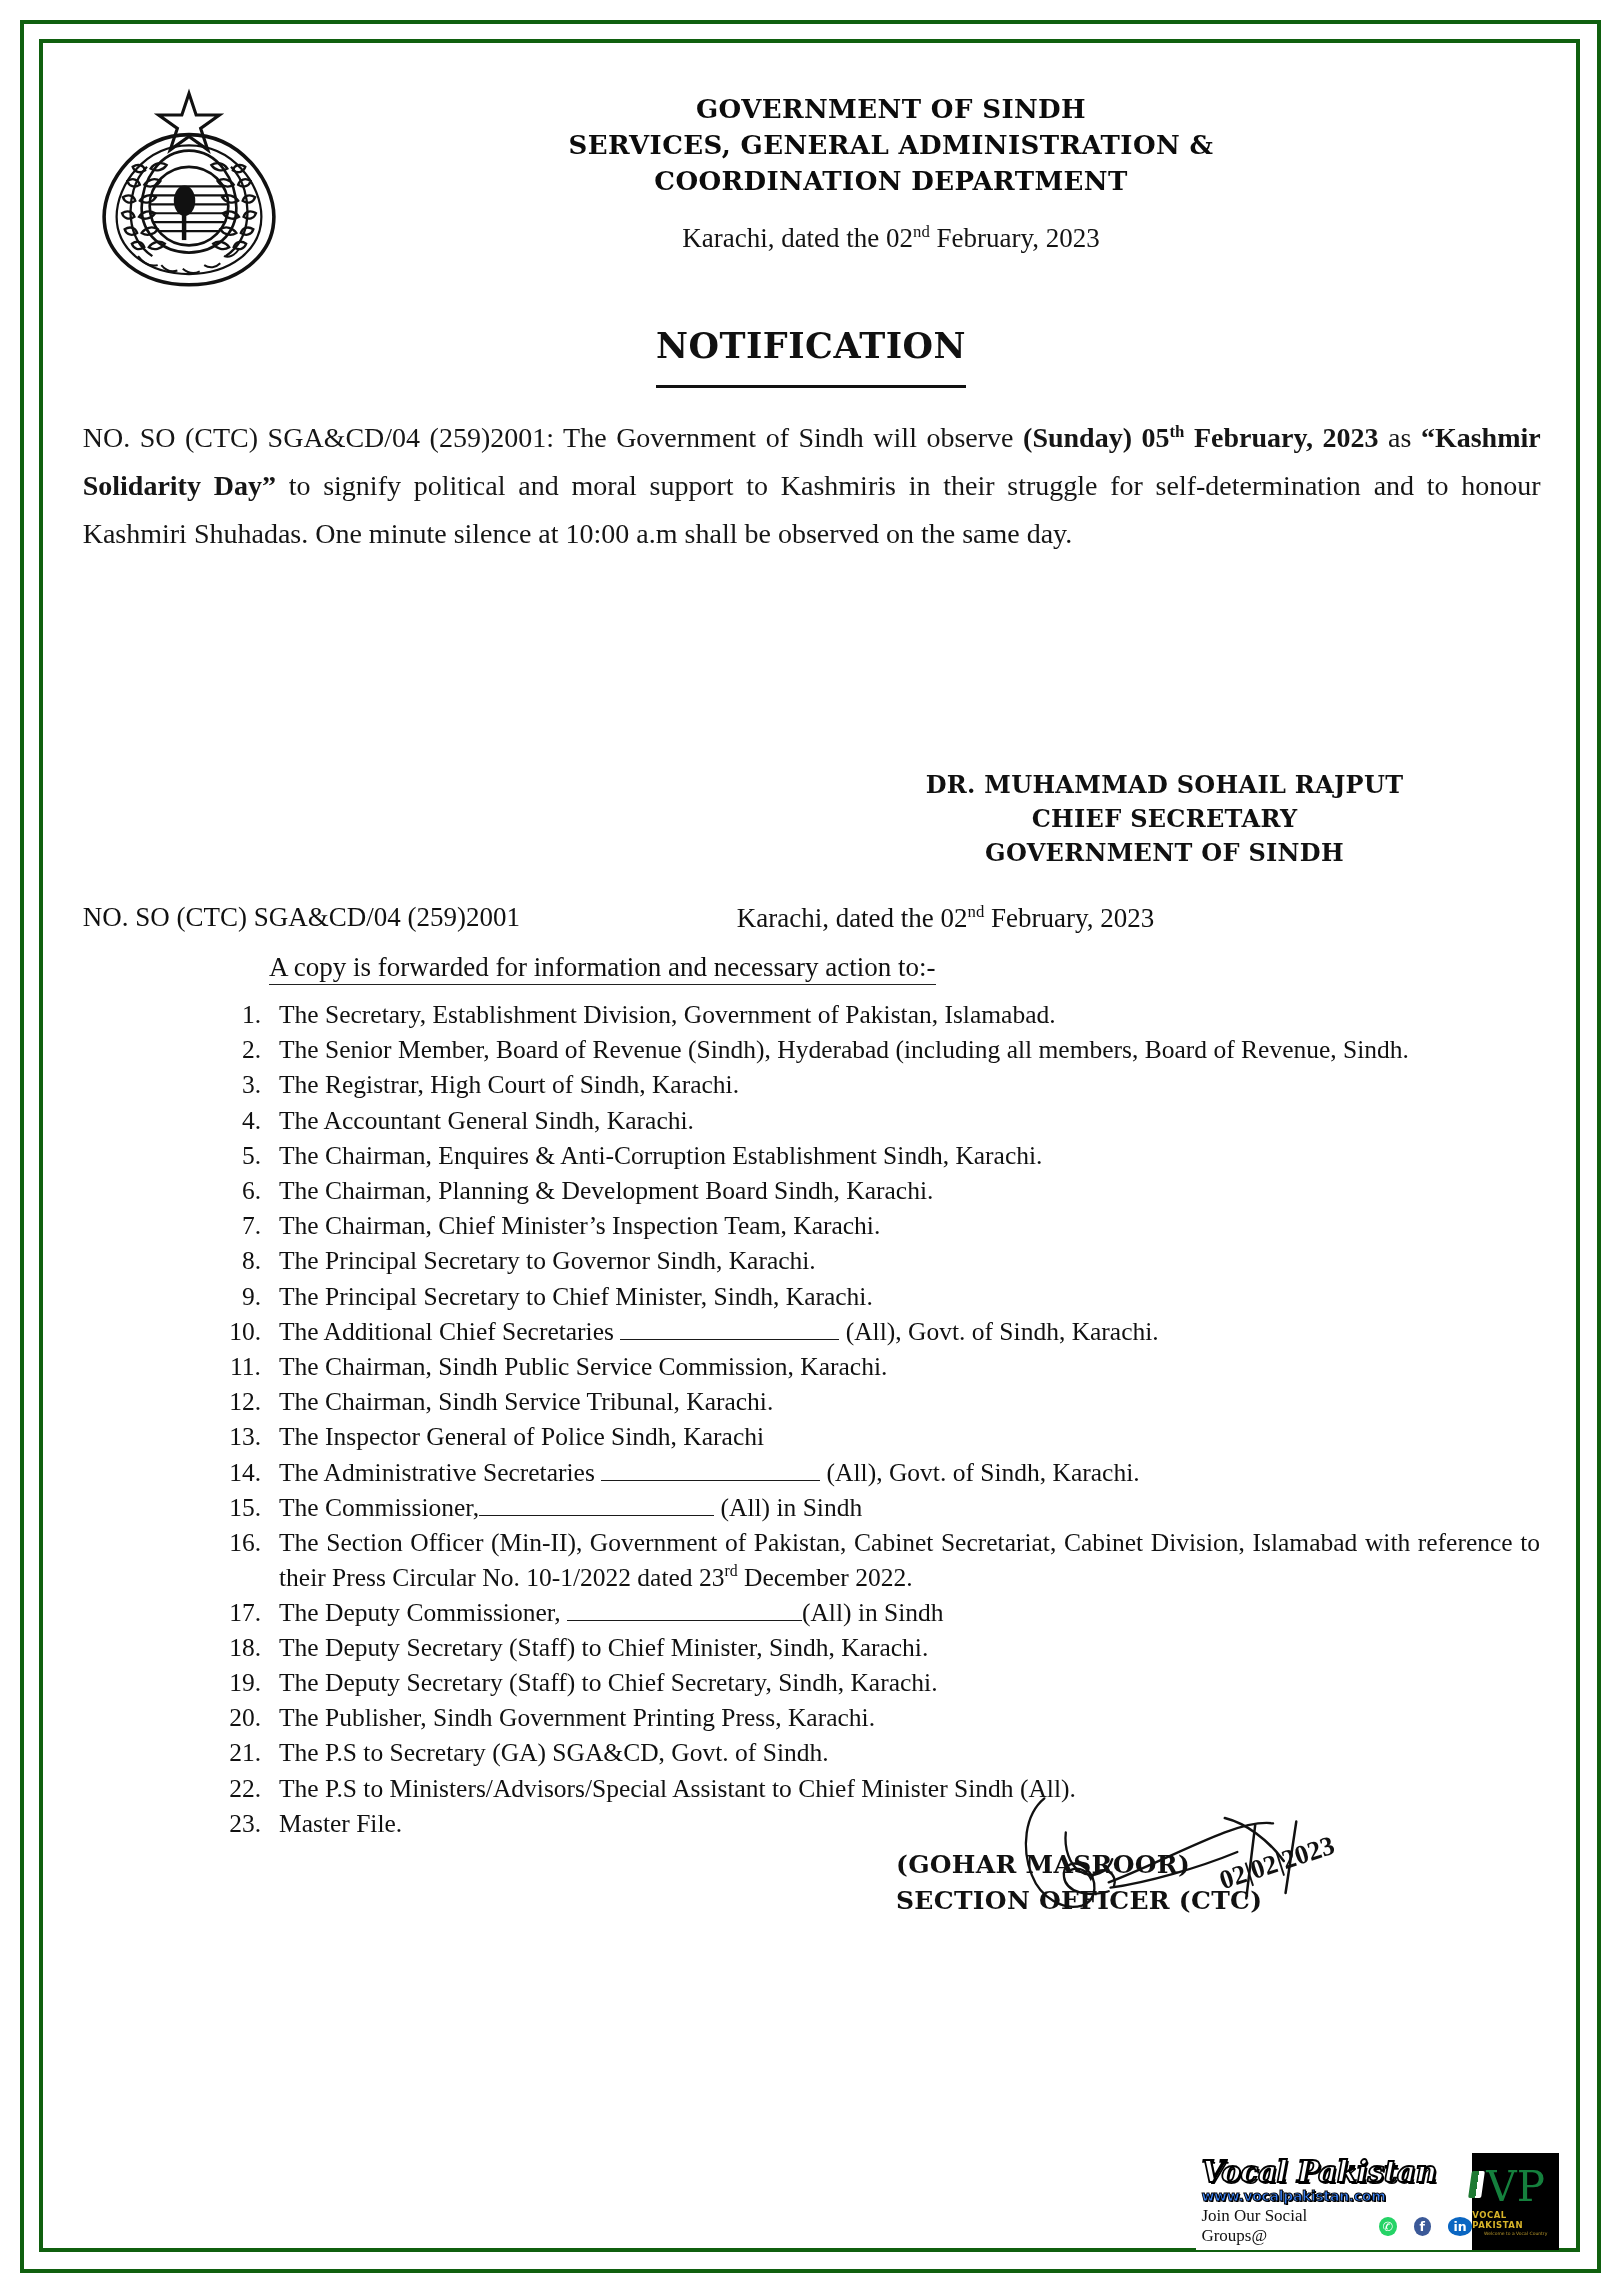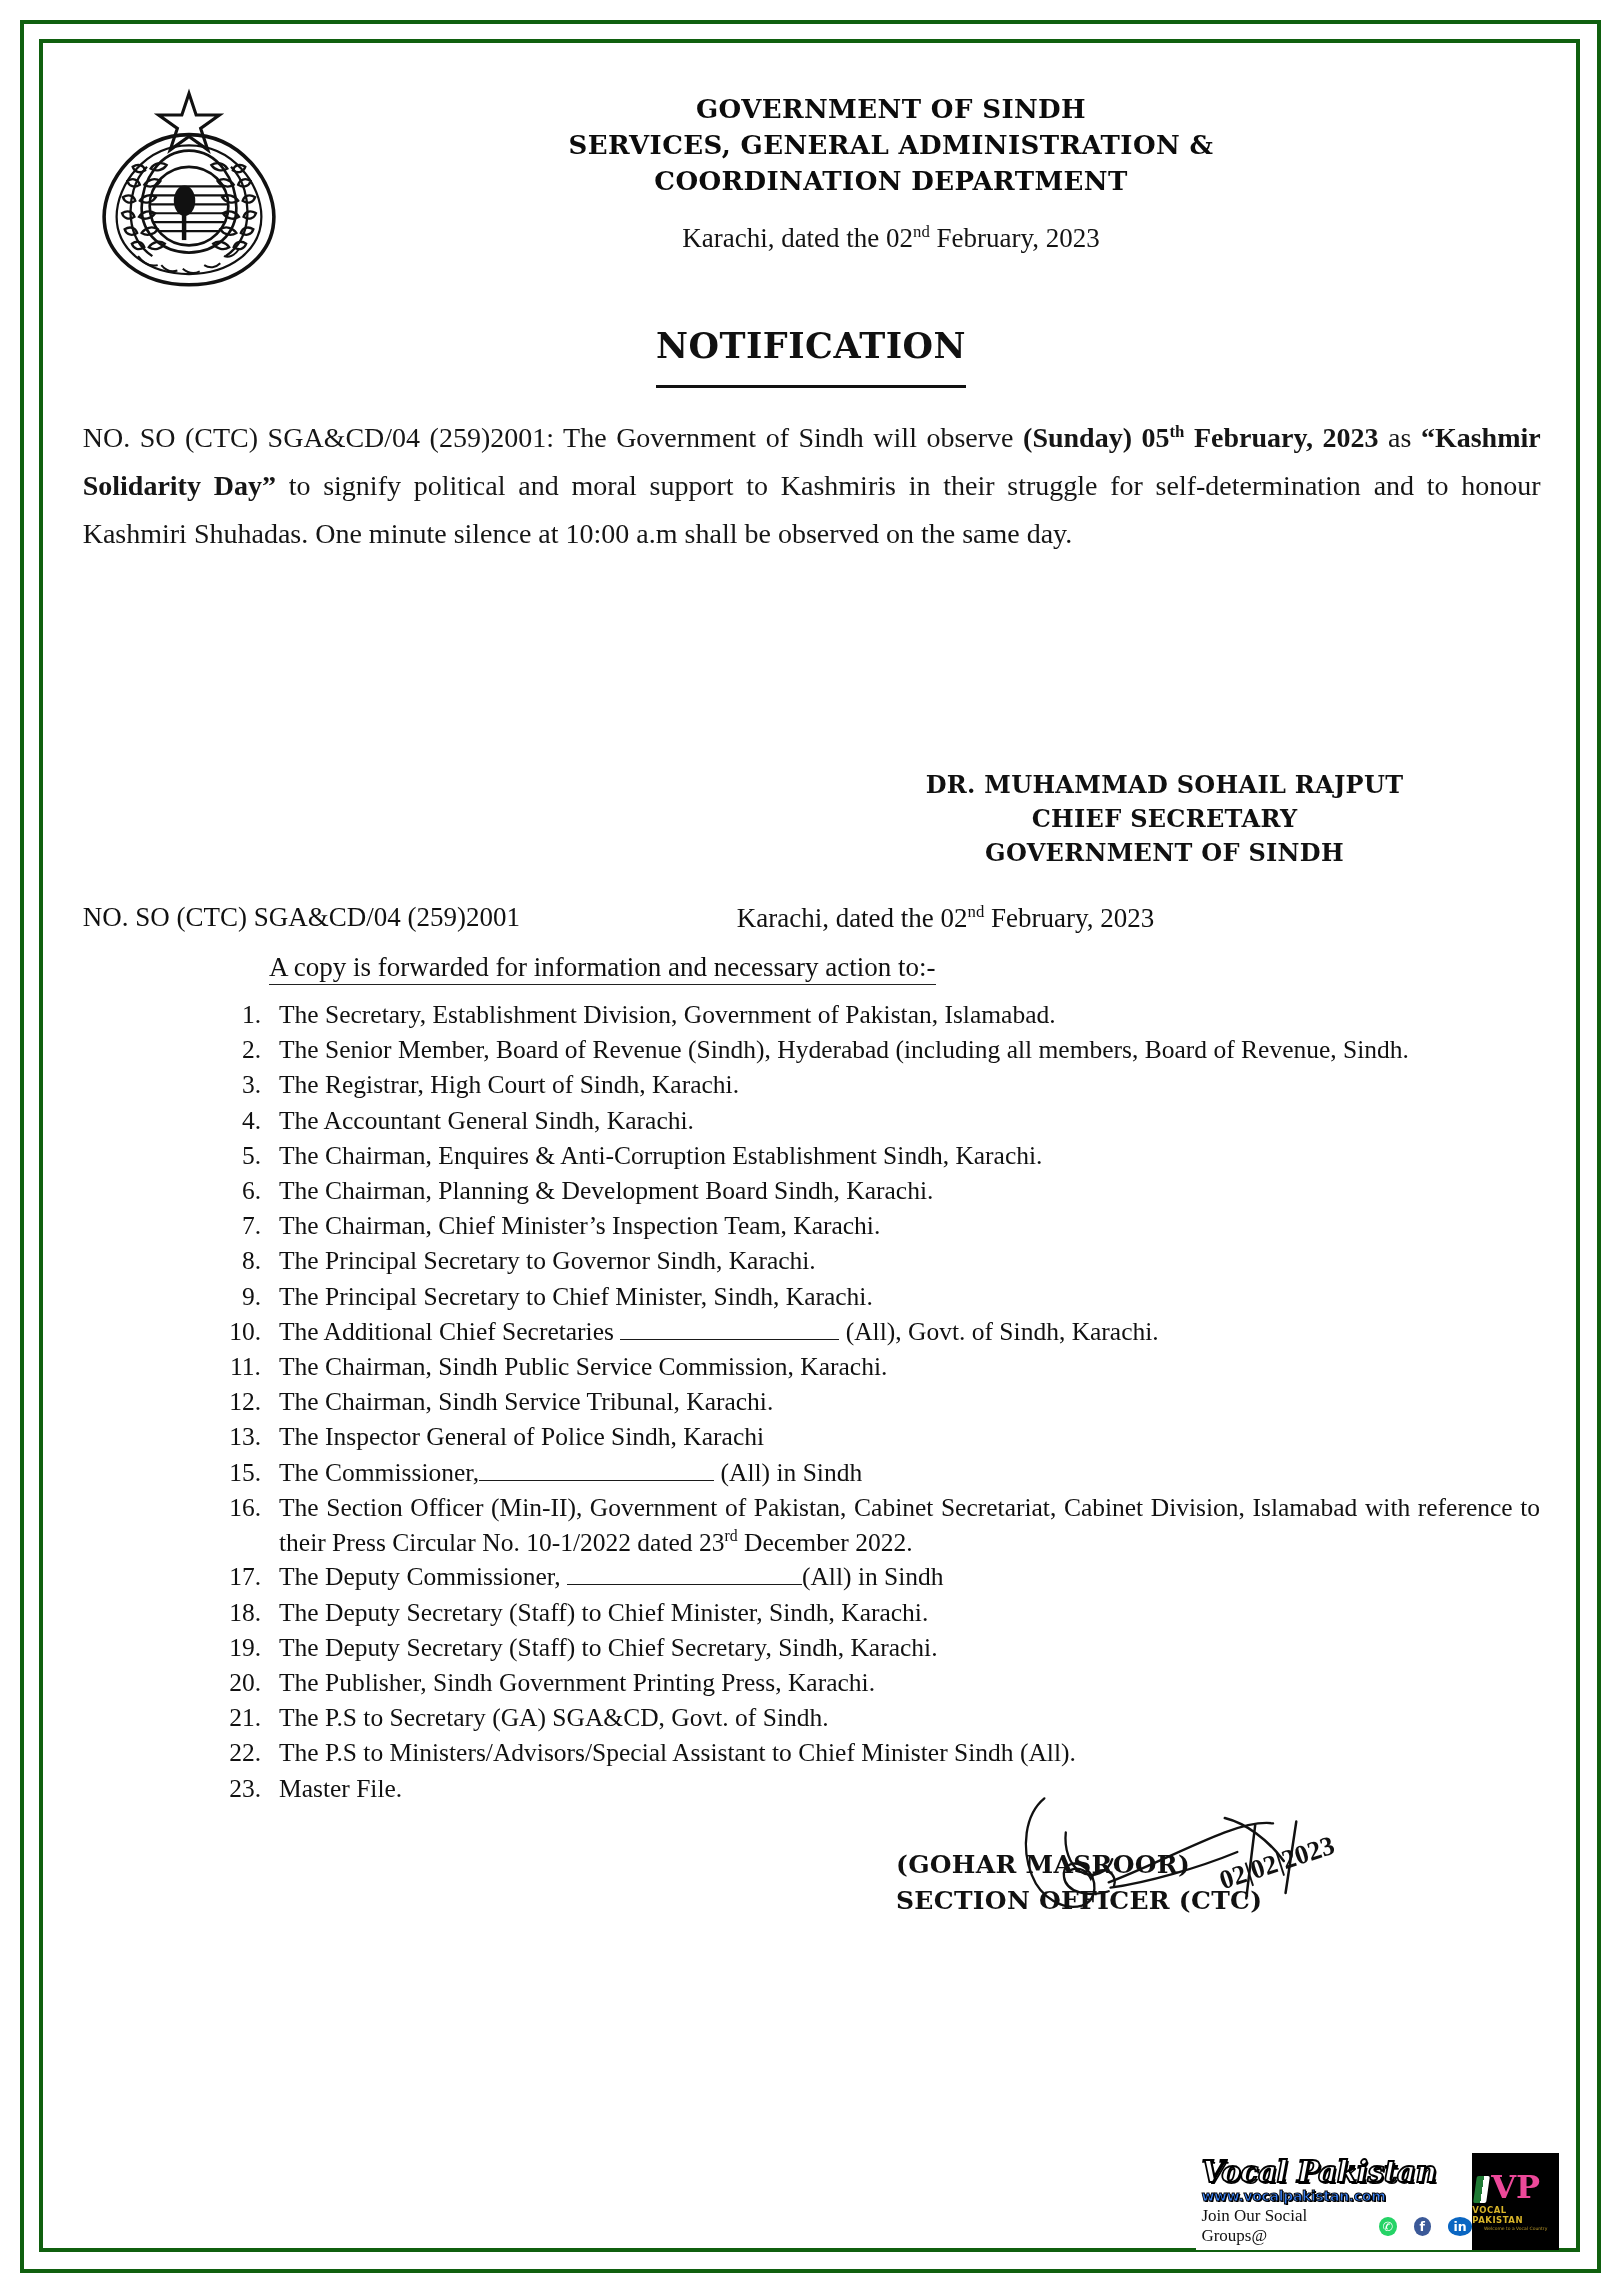--- a/index.html
+++ b/index.html
@@ -275,23 +275,23 @@
     width: 93px;
     background: #000000;
     display: flex;
     flex-direction: column;
     align-items: center;
     justify-content: center;
     position: relative;
   }
   .wm-logo-mark {
     font-family: "DejaVu Serif", serif;
-    font-weight: 700;
-    font-size: 32px;
-    color: #ec4899;
+    font-weight: 400;
+    font-size: 42px;
+    color: #15803d;
     line-height: 0.95;
     position: relative;
   }
   .wm-logo-mark::before {
     content: "";
     position: absolute;
     left: -16px; top: 3.6px;
     width: 12.5px; height: 27px;
     background: linear-gradient(90deg,#1f7a34 55%, #ffffff 55%);
     border-radius: 1.8px;
@@ -471,20 +471,24 @@
           <div class="dist-num">11.</div>
           <div class="dist-text">The Chairman, Sindh Public Service Commission, Karachi.</div>
         </div>
         <div class="dist-item">
           <div class="dist-num">12.</div>
           <div class="dist-text">The Chairman, Sindh Service Tribunal, Karachi.</div>
         </div>
         <div class="dist-item">
           <div class="dist-num">13.</div>
           <div class="dist-text">The Inspector General of Police Sindh, Karachi</div>
+        </div>
+        <div class="dist-item">
+          <div class="dist-num">14.</div>
+          <div class="dist-text"><span>The Administrative Secretaries </span><span class="blank-rule b-md"></span><span> (All), Govt. of Sindh, Karachi.</span></div>
         </div>
         <div class="dist-item">
           <div class="dist-num">15.</div>
           <div class="dist-text"><span>The Commissioner,</span><span class="blank-rule b-lg"></span><span> (All) in Sindh</span></div>
         </div>
         <div class="dist-item">
           <div class="dist-num">16.</div>
           <div class="dist-text justify"><span>The Section Officer (Min-II), Government of Pakistan, Cabinet Secretariat, Cabinet Division, Islamabad with reference to their Press Circular No. 10-1/2022 dated 23</span><sup>rd</sup><span> December 2022.</span></div>
         </div>
         <div class="dist-item">

